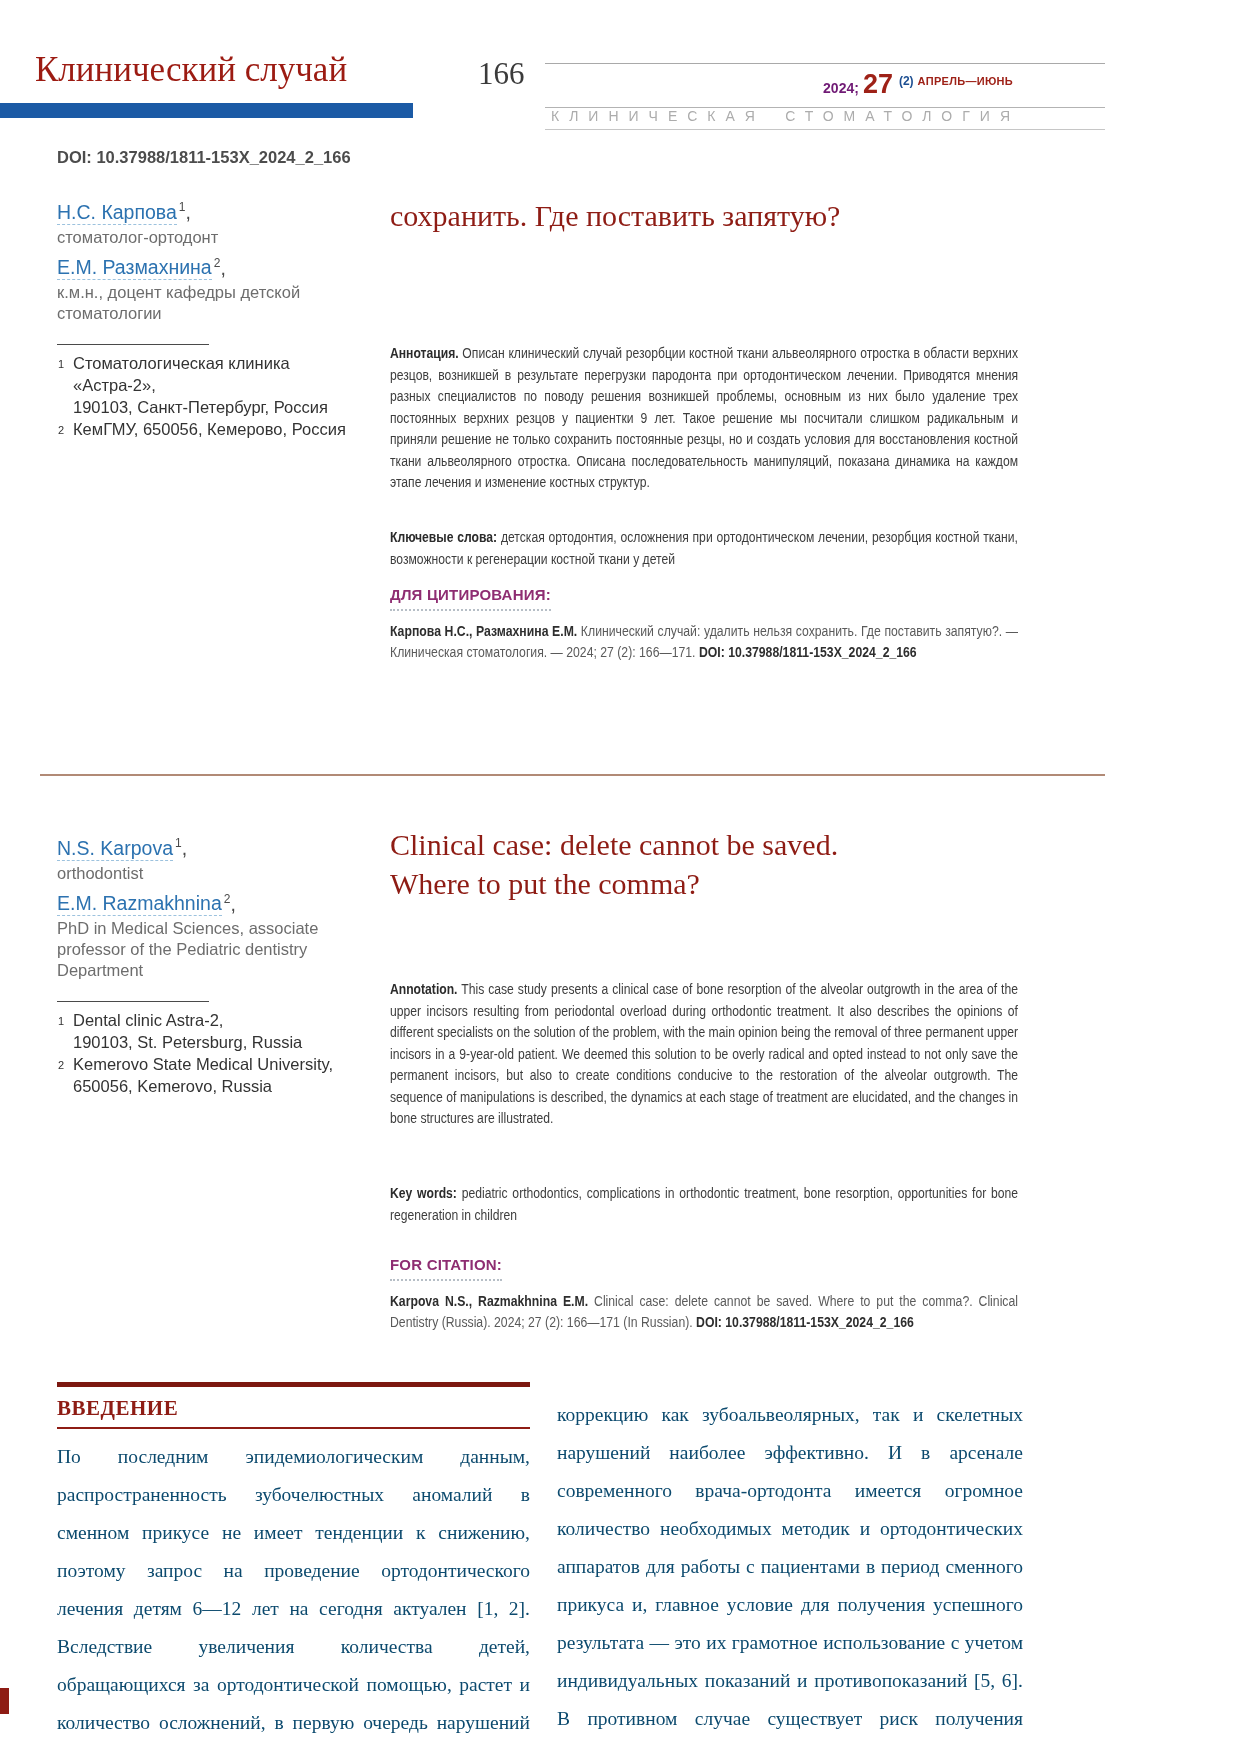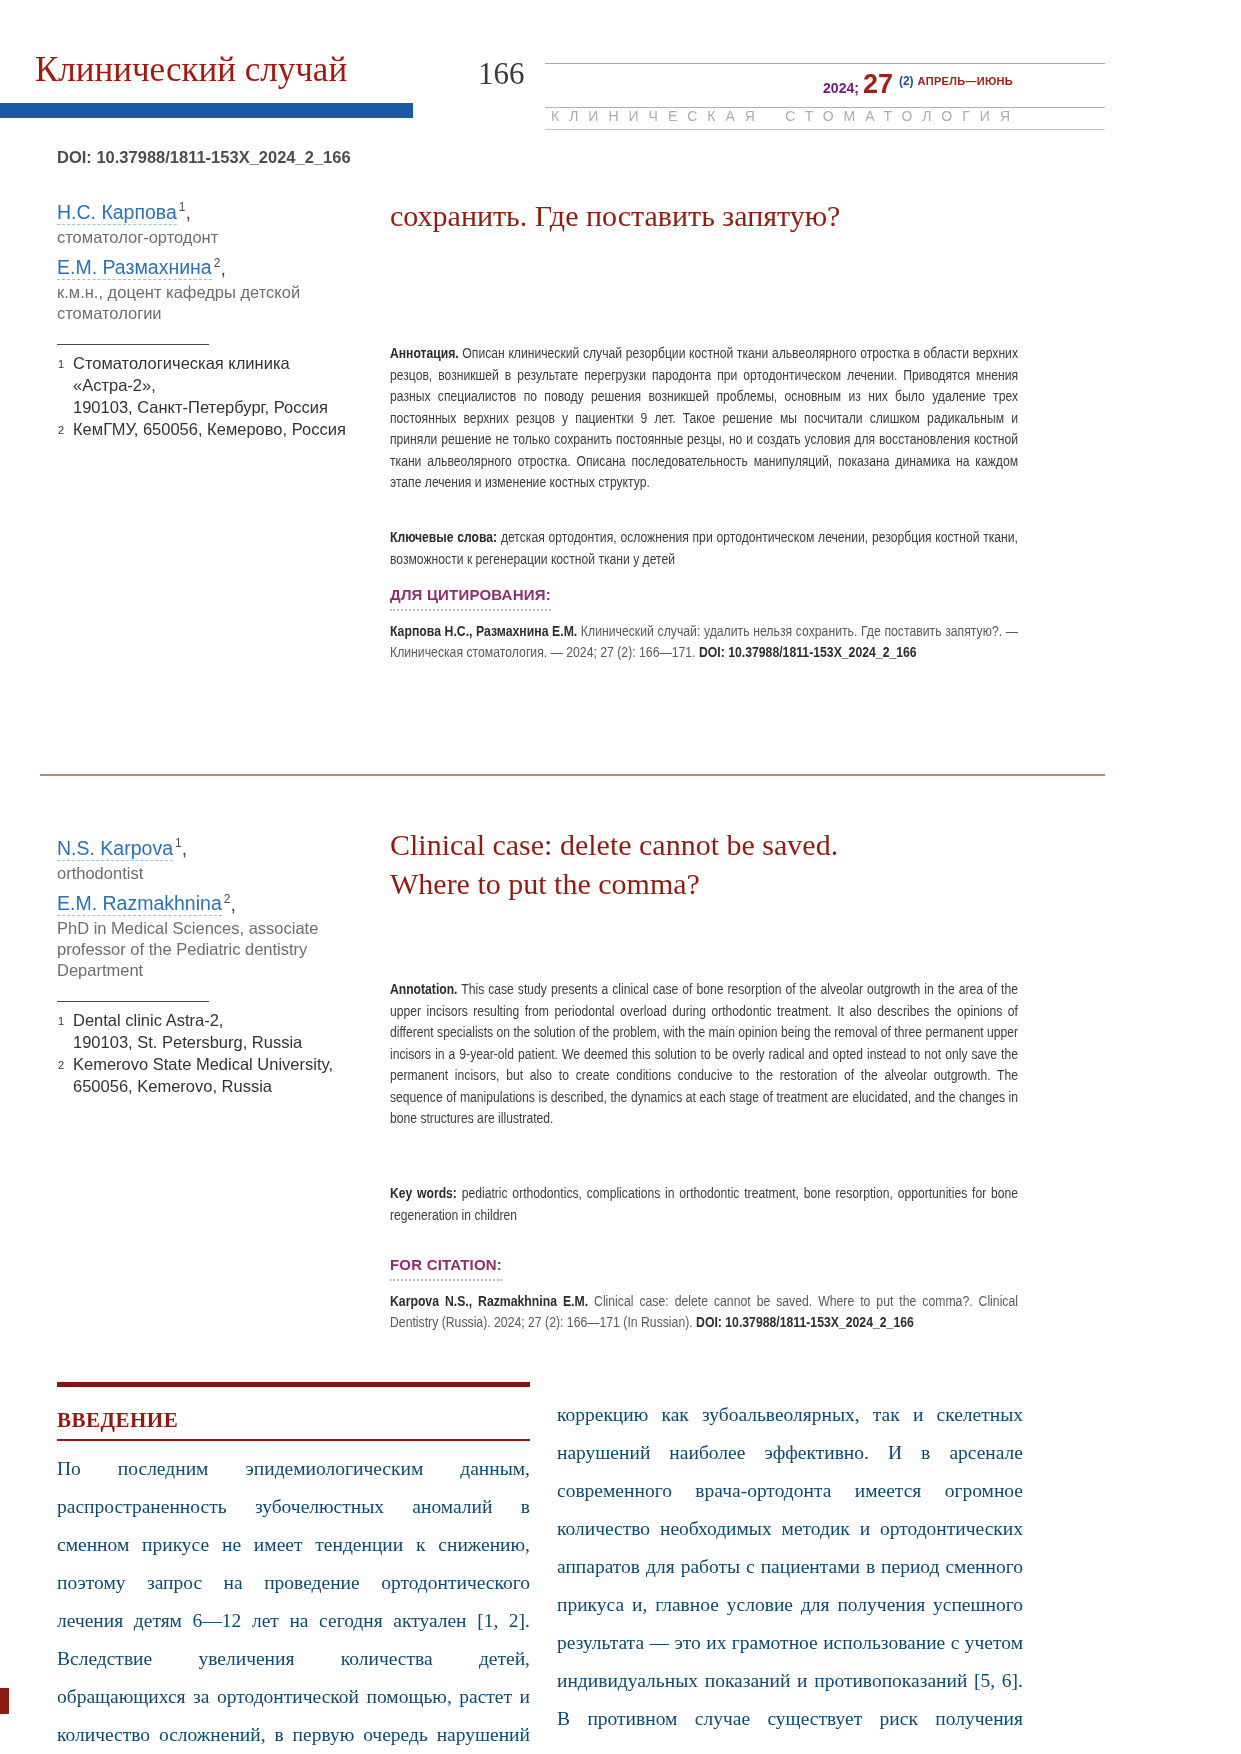--- a/index.html
+++ b/index.html
@@ -60,21 +60,21 @@
   .en-cit-heading{top:1256px;}
   .citation{font-size:15.3px;line-height:21px;color:#5a5a5a;}
   .ru-citation{top:620px;}
   .en-citation{top:1290px;}
   .cit-strong{font-weight:bold;color:#2e2e2e;}
 
   .section-divider{position:absolute;left:40px;top:774px;width:1065px;height:2px;background:#b18a76;}
 
   
   .intro-left{position:absolute;left:57px;top:1382px;width:473px;}
-  .intro-heading-block{border-top:5px solid #7c1810;border-bottom:2px solid #8e1c14;padding:21px 0 6px;}
+  .intro-heading-block{border-top:5px solid #7c1810;border-bottom:2px solid #8e1c14;padding:9px 0 6px;}
   .intro-heading{font-family:"Liberation Serif",serif;font-weight:bold;font-size:21px;
                  color:#8e1c14;letter-spacing:0.5px;}
   .intro-text{font-family:"Liberation Serif",serif;font-size:19.5px;line-height:38px;
               color:#0c4a6e;text-align:justify;}
   .intro-left .intro-text{margin-top:9px;}
   .intro-right{position:absolute;left:557px;top:1396px;width:466px;}
 
   .corner-mark{position:absolute;left:0;top:1688px;width:9px;height:26px;background:#8e1c14;}
 </style>
 </head>

